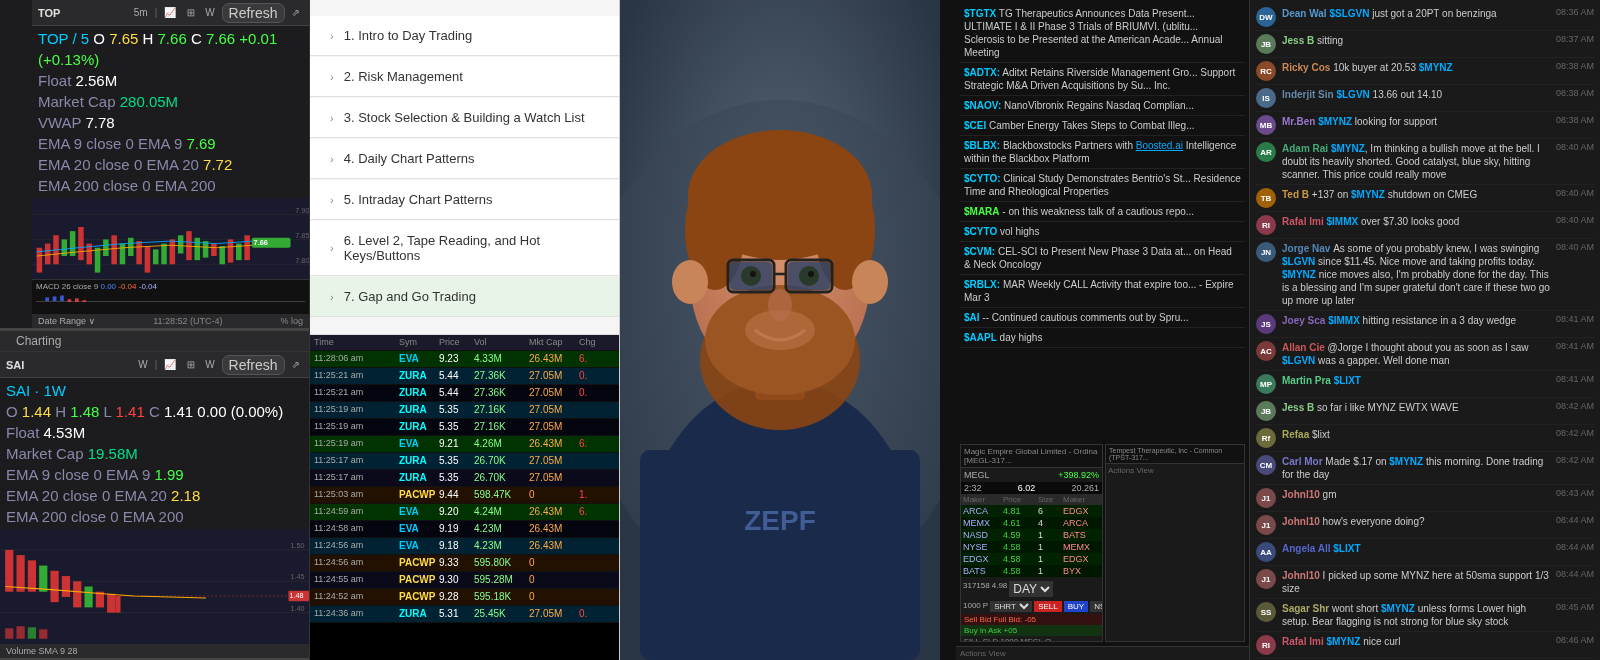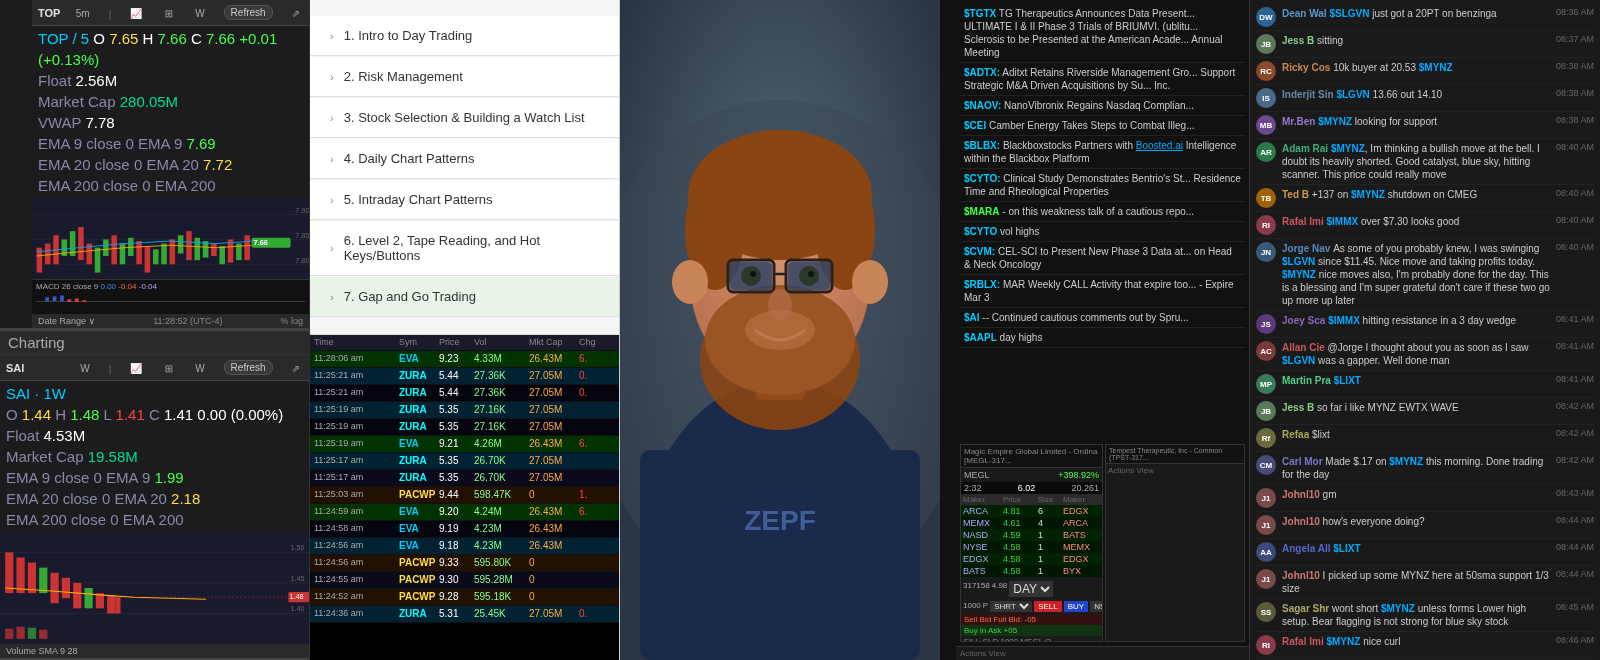--- a/index.html
+++ b/index.html
@@ -44,36 +44,36 @@
     }
 
     .chart-title {
       color: #e0e0e0;
       font-size: 11px;
       font-weight: 600;
     }
 
     .chart-controls {
       display: flex;
-      align-items: flex-end;
-      gap: 16px;
+      align-items: center;
+      gap: 4px;
     }
 
     .chart-btn {
       color: #aaa;
       font-size: 10px;
       background: none;
       border: none;
       cursor: pointer;
       padding: 1px 3px;
     }
 
     .refresh-btn {
       color: #ccc;
-      font-size: 10px;
+      font-size: 14px;
       background: #3a3a3c;
       border: 1px solid #555;
       border-radius: 7px;
       padding: 1px 6px;
       cursor: pointer;
     }
 
     .chart-canvas {
       flex: 1;
       position: relative;
@@ -310,22 +310,22 @@
       color: #666;
       font-size: 9px;
       flex-shrink: 0;
       white-space: nowrap;
     }
 
     
     .charting-label {
       background: #2a2a2c;
       color: #aaa;
-      font-size: 15px;
-      padding: 3px 8px;
+      font-size: 12px;
+      padding: 3px 16px;
       border-top: 1px solid #444;
       border-bottom: 1px solid #333;
     }
   </style>
 </head>
 <body>
 
 <div id="left-panel">
 
   <div class="chart-section" style="flex: 0 0 330px; padding-left: 32px;">

